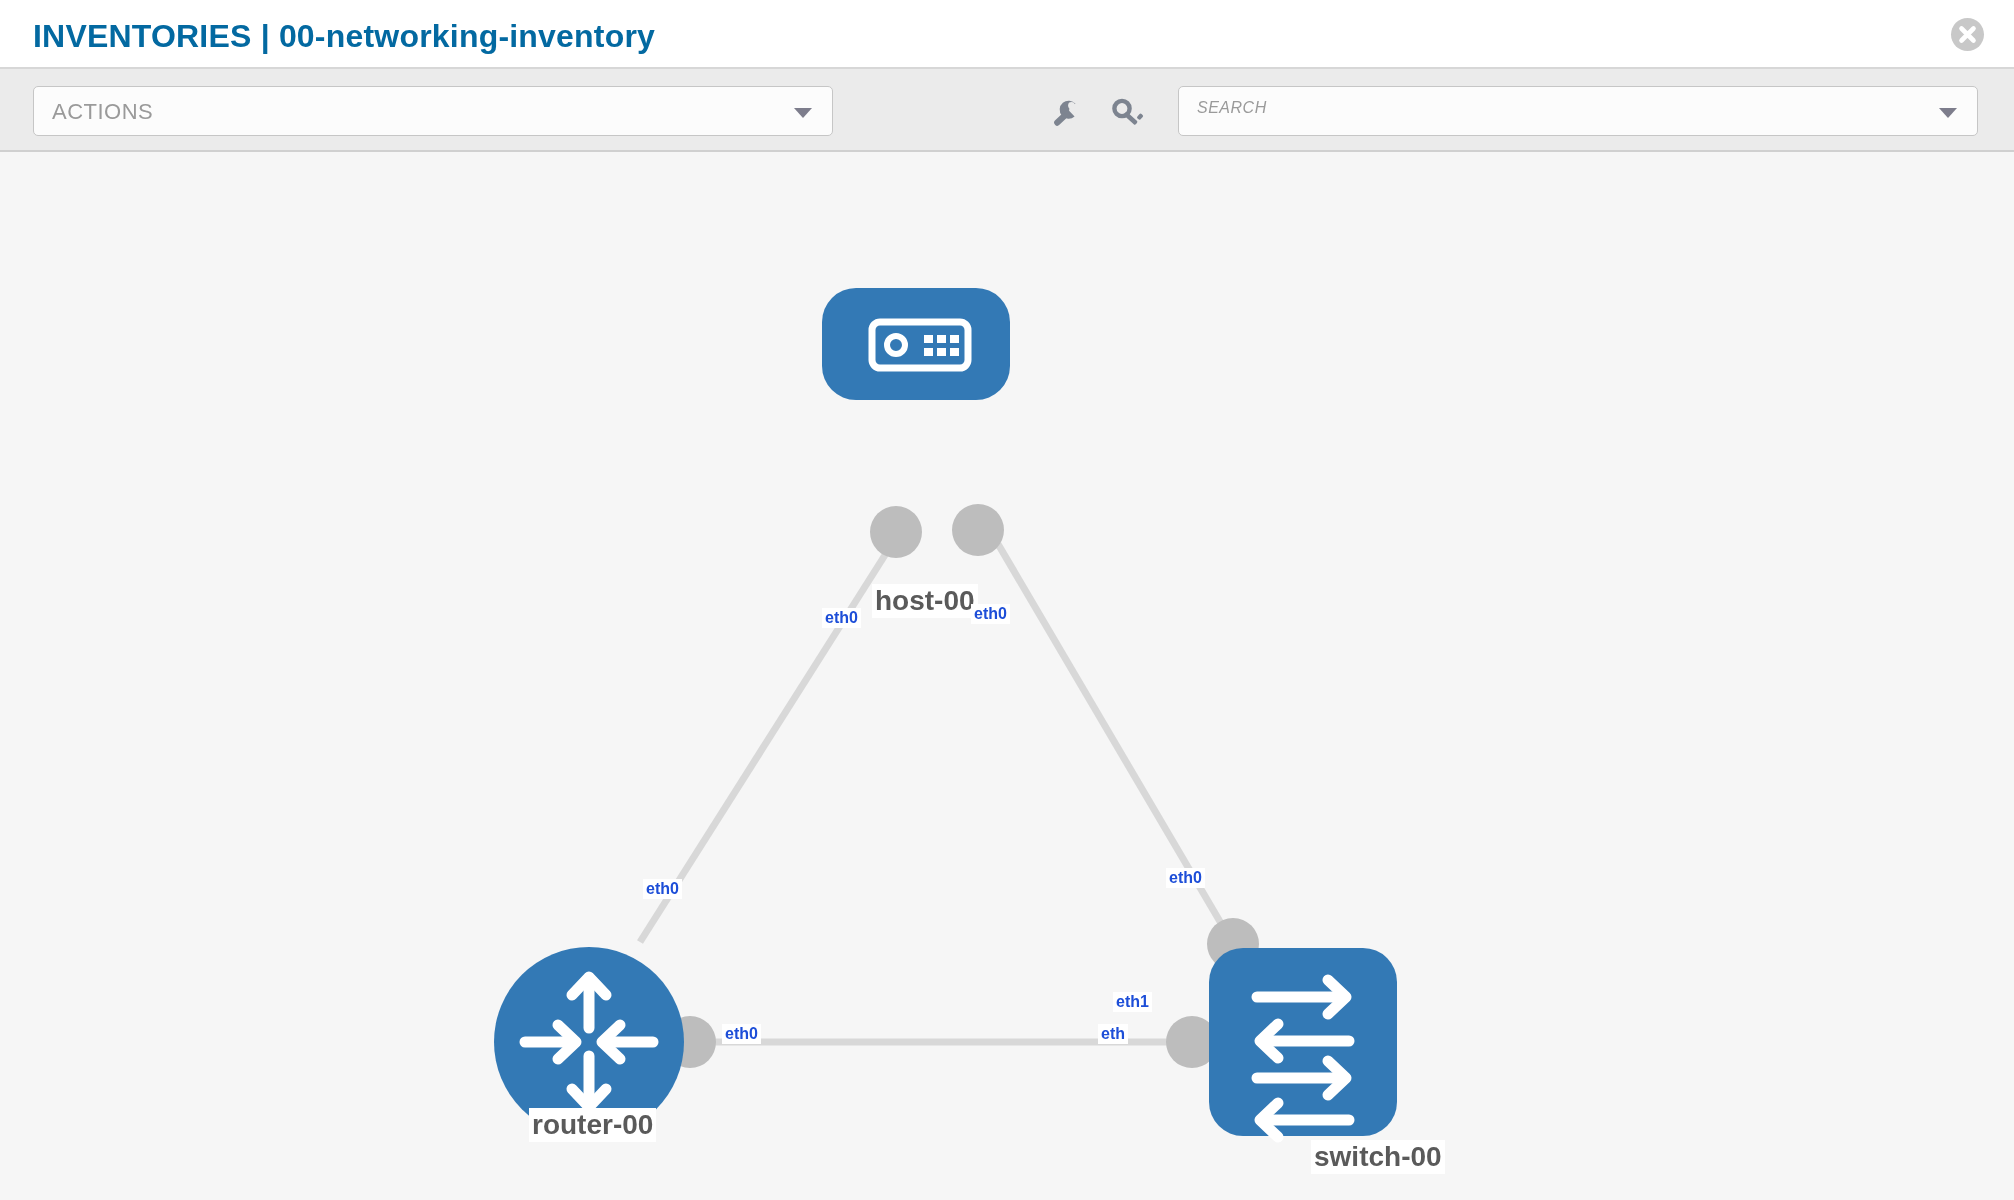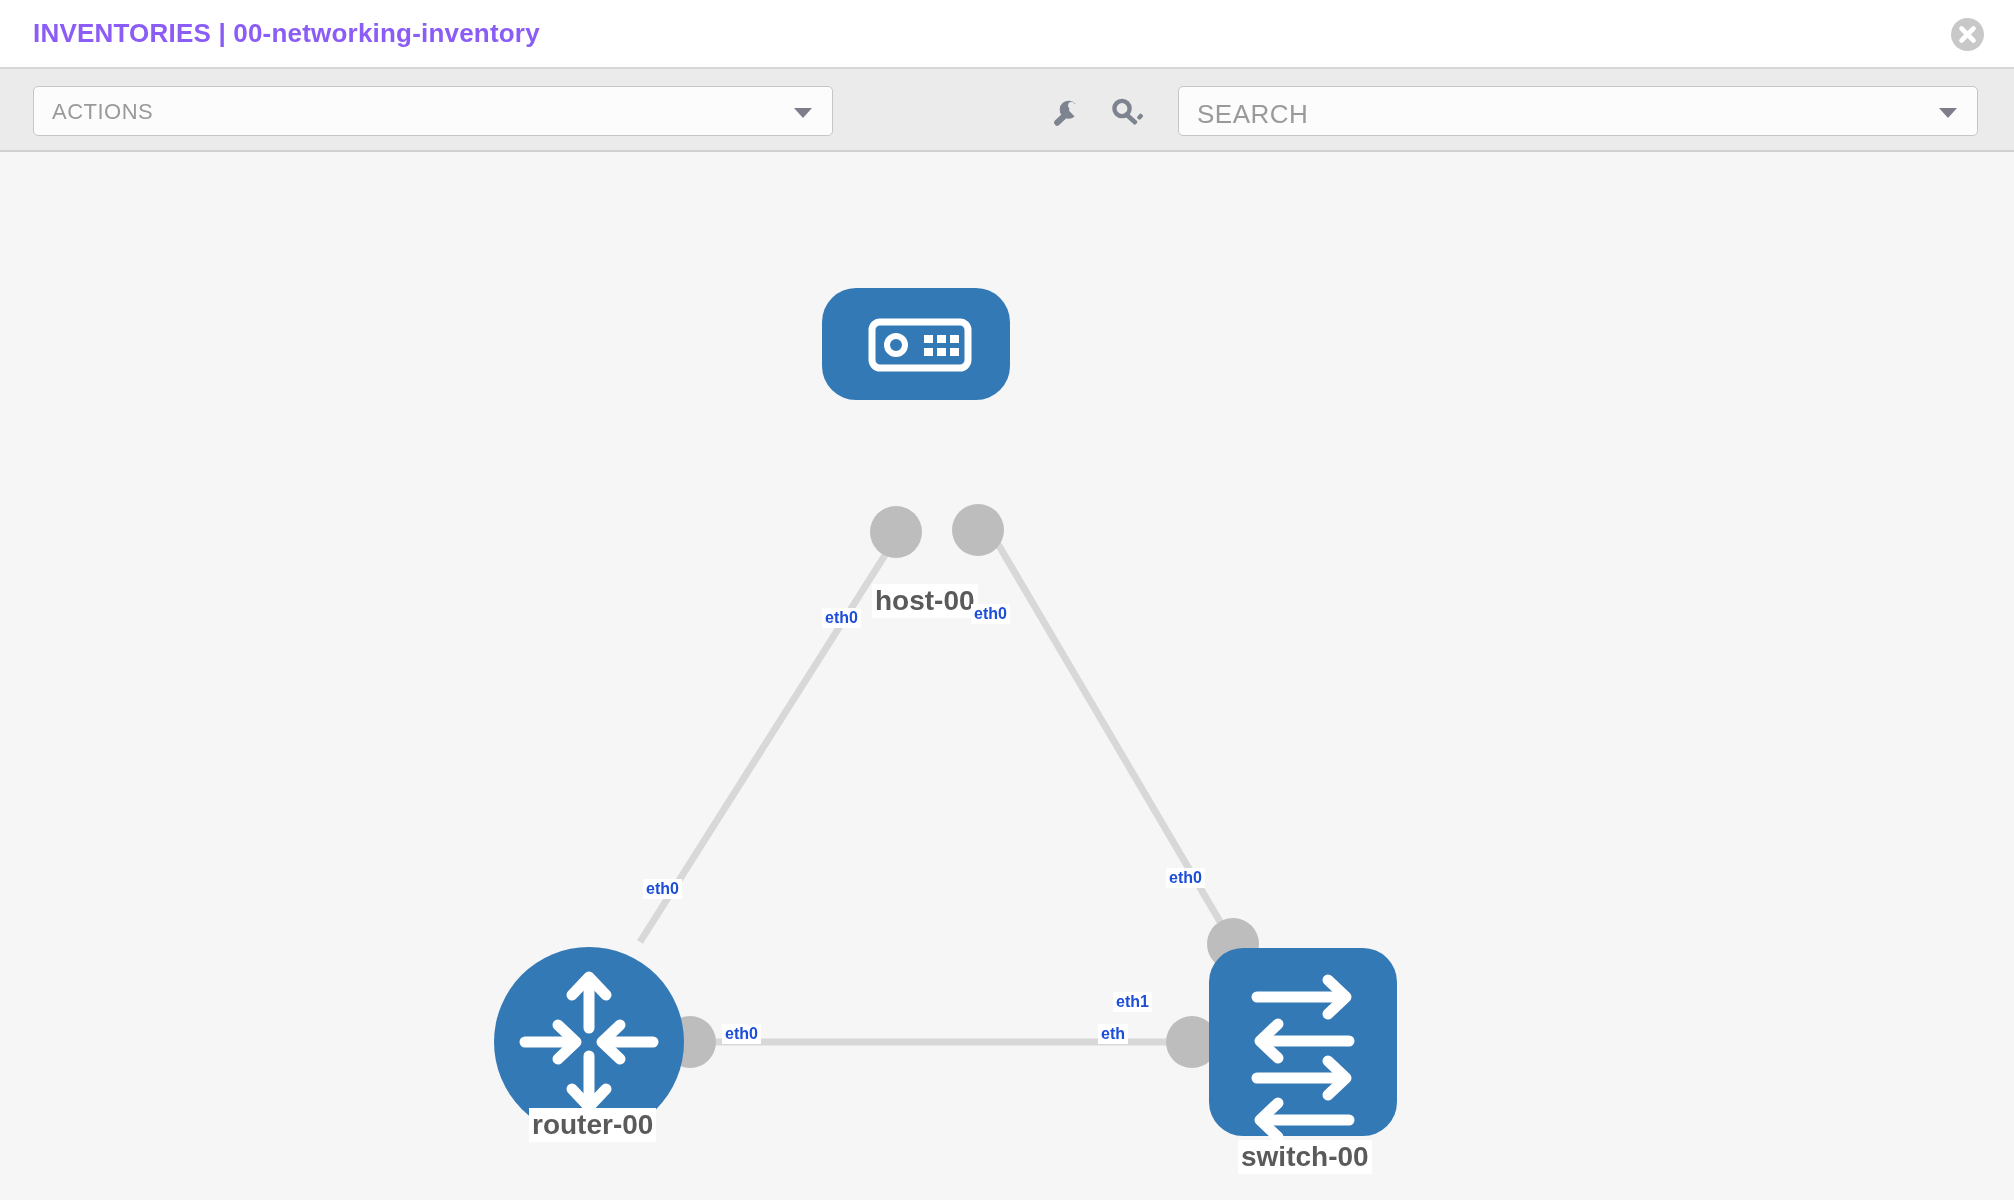--- a/index.html
+++ b/index.html
@@ -21,23 +21,23 @@
   .header {
     position: absolute;
     left: 0; top: 0;
     width: 2014px; height: 69px;
     background: #ffffff;
     border-bottom: 2px solid #d7d7d7;
   }
   .header-title {
     position: absolute;
     left: 33px; top: 18px;
-    font-size: 26px;
+    font-size: 32px;
     font-weight: bold;
-    color: #8b5cf6;
+    color: #0369a1;
     letter-spacing: 0.2px;
     white-space: nowrap;
   }
   .close-btn {
     position: absolute;
     right: 30px; top: 18px;
     width: 33px; height: 33px;
     border-radius: 50%;
     background: #c8c8c8;
     cursor: pointer;
@@ -91,23 +91,24 @@
     left: 1178px; top: 17px;
     width: 800px; height: 50px;
     background: #fcfcfc;
     border: 1px solid #c6c6c6;
     border-radius: 5px;
     cursor: text;
   }
   .search-box .label {
     position: absolute;
     left: 18px; top: 12px;
-    font-size: 26px;
+    font-size: 16px;
     color: #9a9a9a;
     letter-spacing: 0.5px;
+    font-style: italic;
   }
 
   
   .canvas {
     position: absolute;
     left: 0; top: 152px;
     width: 2014px; height: 1048px;
     background: #f6f6f6;
     overflow: hidden;
     font-weight: bold;
@@ -243,21 +244,21 @@
           <polyline points="1328,909 1346,926 1328,943"></polyline>
 
           <line x1="1349" y1="968" x2="1261" y2="968"></line>
           <polyline points="1278,951 1260,968 1278,985"></polyline>
         </g>
       </g>
     </svg>
 
     <div class="node-label" style="left:872px; top:432px;">host-00</div>
     <div class="node-label" style="left:529px; top:956px;">router-00</div>
-    <div class="node-label" style="left:1238px; top:988px;">switch-00</div>
+    <div class="node-label" style="left:1311px; top:988px;">switch-00</div>
 
     <div class="iface-label" style="left:822px; top:456px;">eth0</div>
     <div class="iface-label" style="left:971px; top:452px;">eth0</div>
     <div class="iface-label" style="left:643px; top:727px;">eth0</div>
     <div class="iface-label" style="left:1166px; top:716px;">eth0</div>
     <div class="iface-label" style="left:722px; top:872px;">eth0</div>
     <div class="iface-label" style="left:1098px; top:872px;">eth</div>
     <div class="iface-label" style="left:1113px; top:840px;">eth1</div>
 
   </div>

